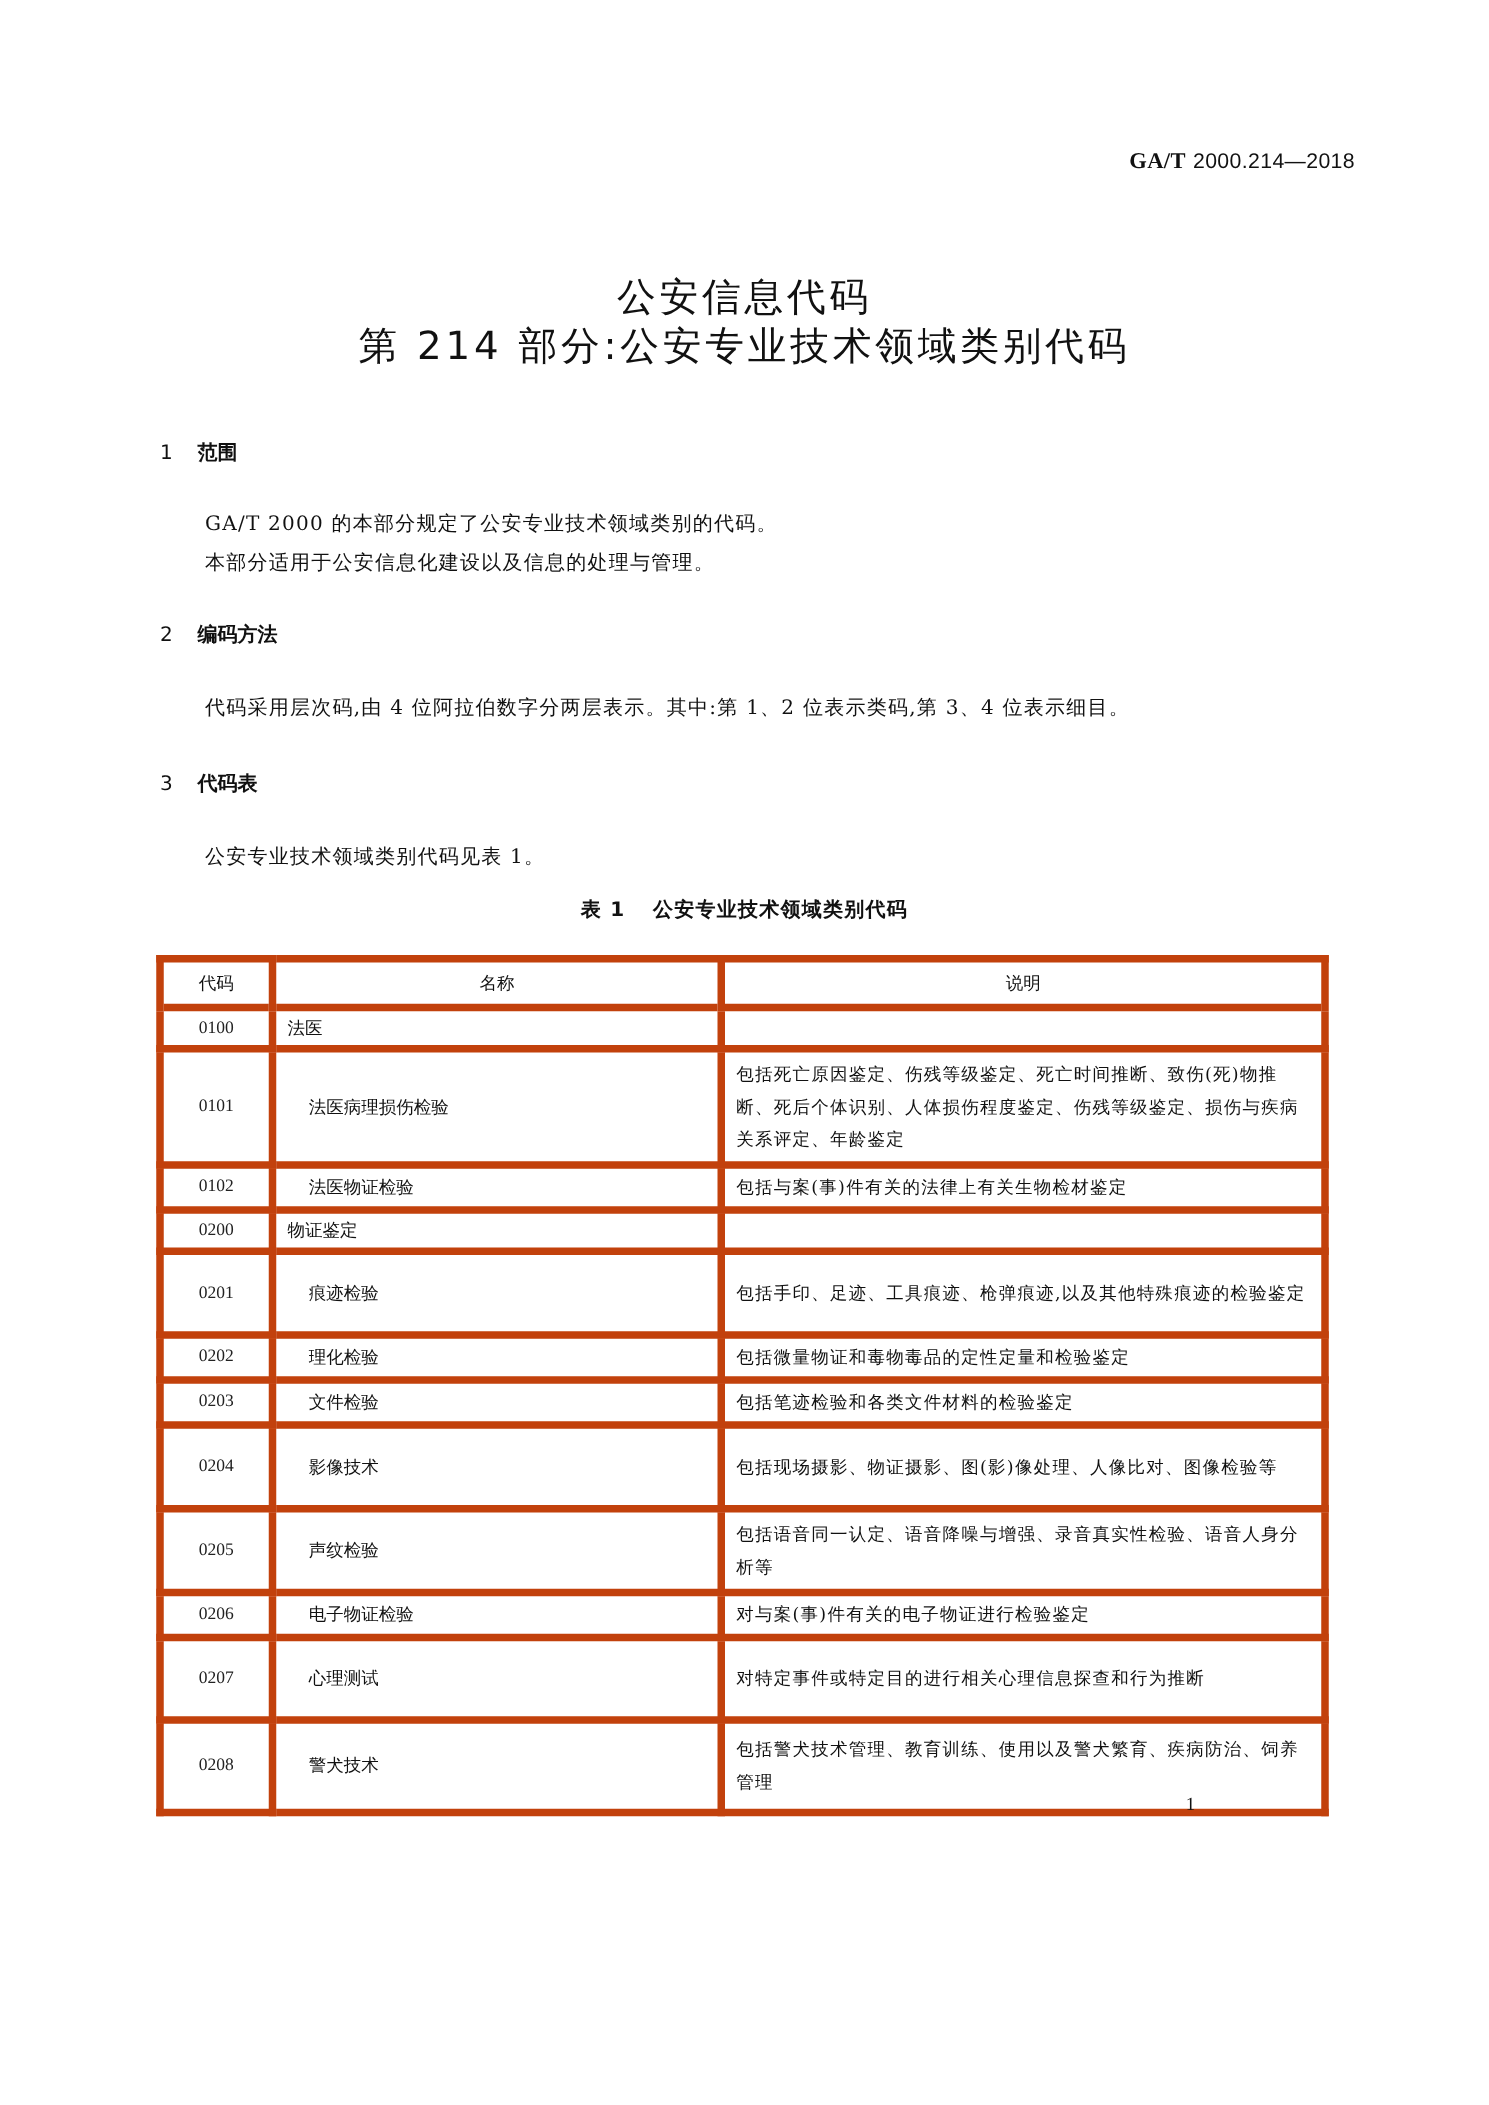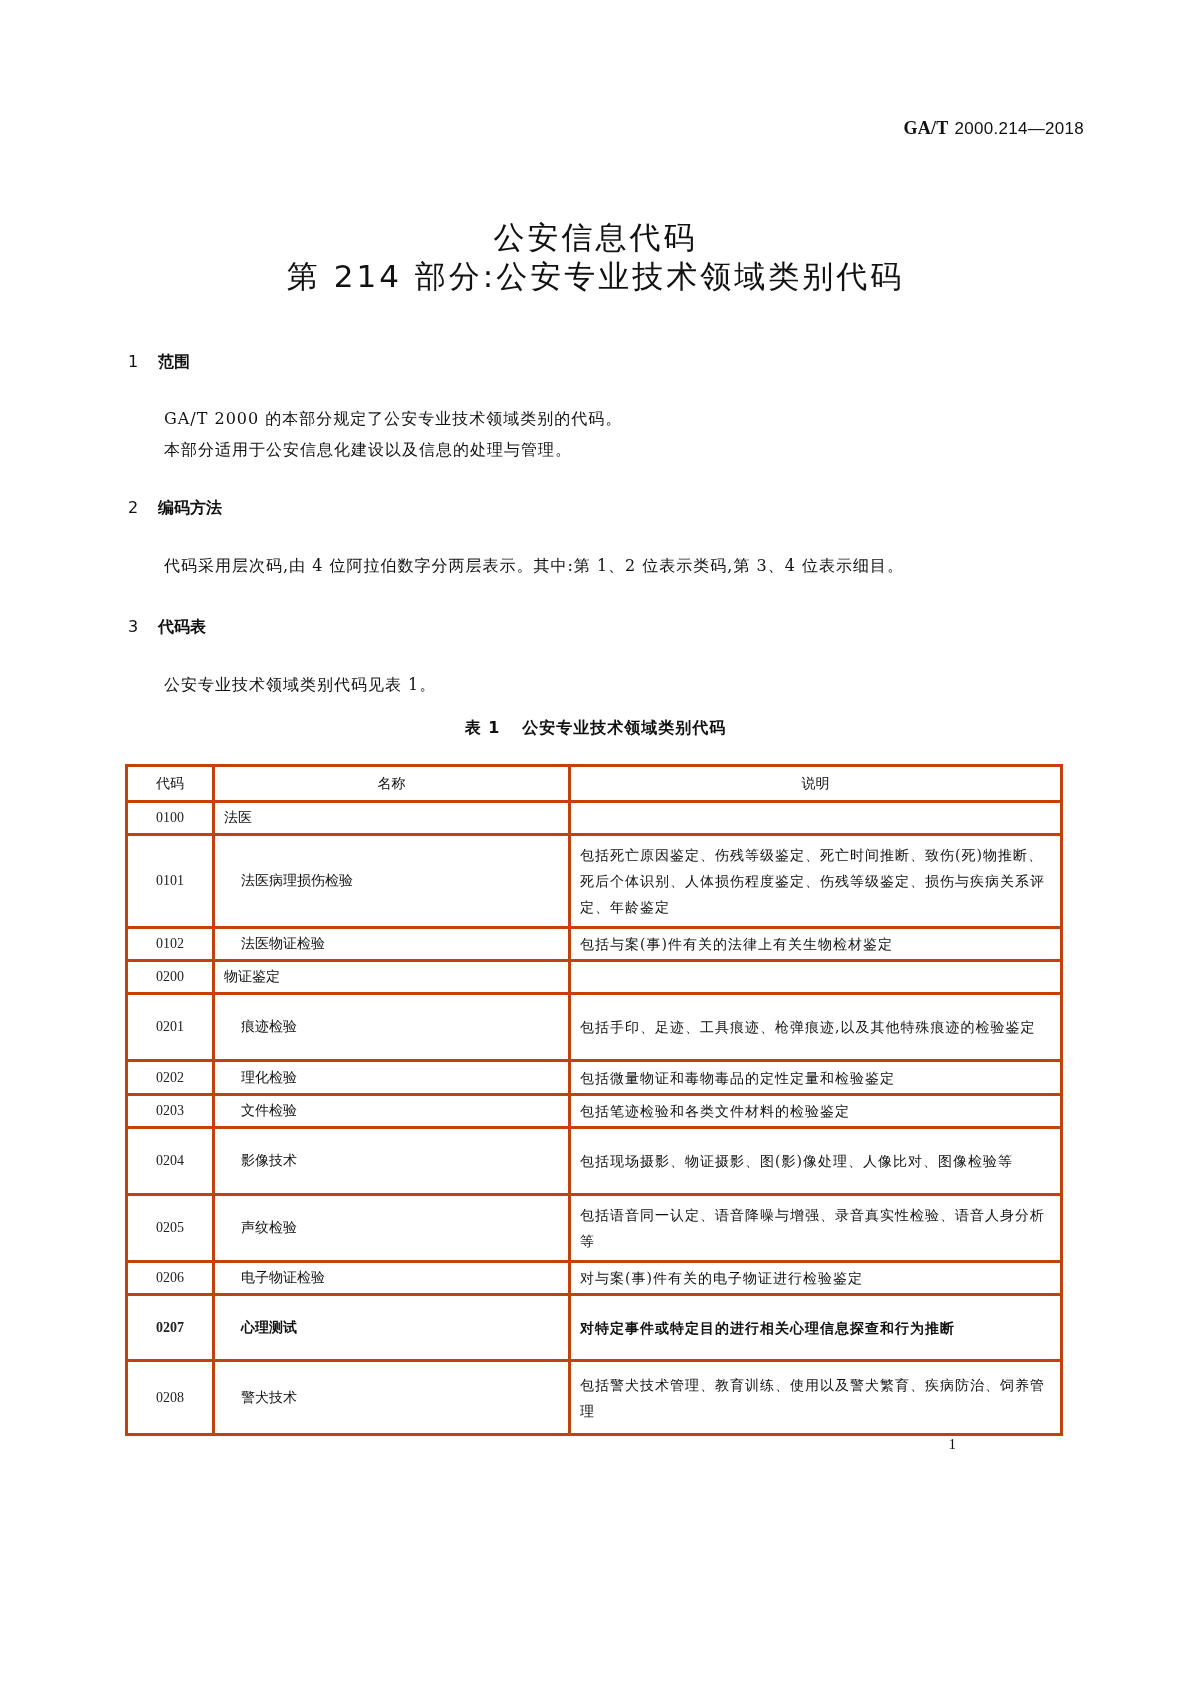--- a/index.html
+++ b/index.html
@@ -13,21 +13,21 @@
   .title.t1 { top:217px; }
   .title.t2 { top:256px; }
   .sec { position:absolute; left:128px; font-family:"DejaVu Sans", sans-serif; font-weight:bold; font-size:16px; }
   .sec .sn { display:inline-block; width:30px; font-weight:normal; }
   .para { position:absolute; left:164px; font-size:16px; letter-spacing:1px; }
   .cap { position:absolute; left:0; width:1191px; top:718px; text-align:center;
          font-family:"DejaVu Sans", sans-serif; font-weight:bold; font-size:16px; letter-spacing:1px; }
   .cap .cn { margin-right:22px; }
   table.codes { position:absolute; left:125px; top:764px; width:938px; border-collapse:collapse;
                 border:2px solid #333; font-size:14px; }
-  table.codes td, table.codes th { border:3px solid #c2410c; padding:0 9px; vertical-align:middle; }
+  table.codes td, table.codes th { border:6px solid #c2410c; padding:0 9px; vertical-align:middle; }
   table.codes th { font-weight:normal; height:33px; text-align:center; border-bottom:2px solid #444; }
   table.codes td.code { width:66px; text-align:center; font-family:"Liberation Serif", serif; font-size:14px; color:#222; }
   table.codes td.name { width:318px; }
   table.codes td.name.sub { padding-left:26px; }
   table.codes td.desc { line-height:26px; letter-spacing:1px; padding-top:2px; padding-bottom:2px; }
   .page-no { position:absolute; top:1436px; right:235px; font-size:15px; font-family:"Liberation Serif", serif; }
 </style>
 </head>
 <body>
 
@@ -111,21 +111,21 @@
     <tr style="height:67px;">
       <td class="code">0205</td>
       <td class="name sub">声纹检验</td>
       <td class="desc">包括语音同一认定、语音降噪与增强、录音真实性检验、语音人身分析等</td>
     </tr>
     <tr style="height:33px;">
       <td class="code">0206</td>
       <td class="name sub">电子物证检验</td>
       <td class="desc">对与案(事)件有关的电子物证进行检验鉴定</td>
     </tr>
-    <tr style="height:66px;font-weight:bold;">
+    <tr style="height:66px;">
       <td class="code">0207</td>
       <td class="name sub">心理测试</td>
       <td class="desc">对特定事件或特定目的进行相关心理信息探查和行为推断</td>
     </tr>
     <tr style="height:74px;">
       <td class="code">0208</td>
       <td class="name sub">警犬技术</td>
       <td class="desc">包括警犬技术管理、教育训练、使用以及警犬繁育、疾病防治、饲养管理</td>
     </tr>
   </tbody>

